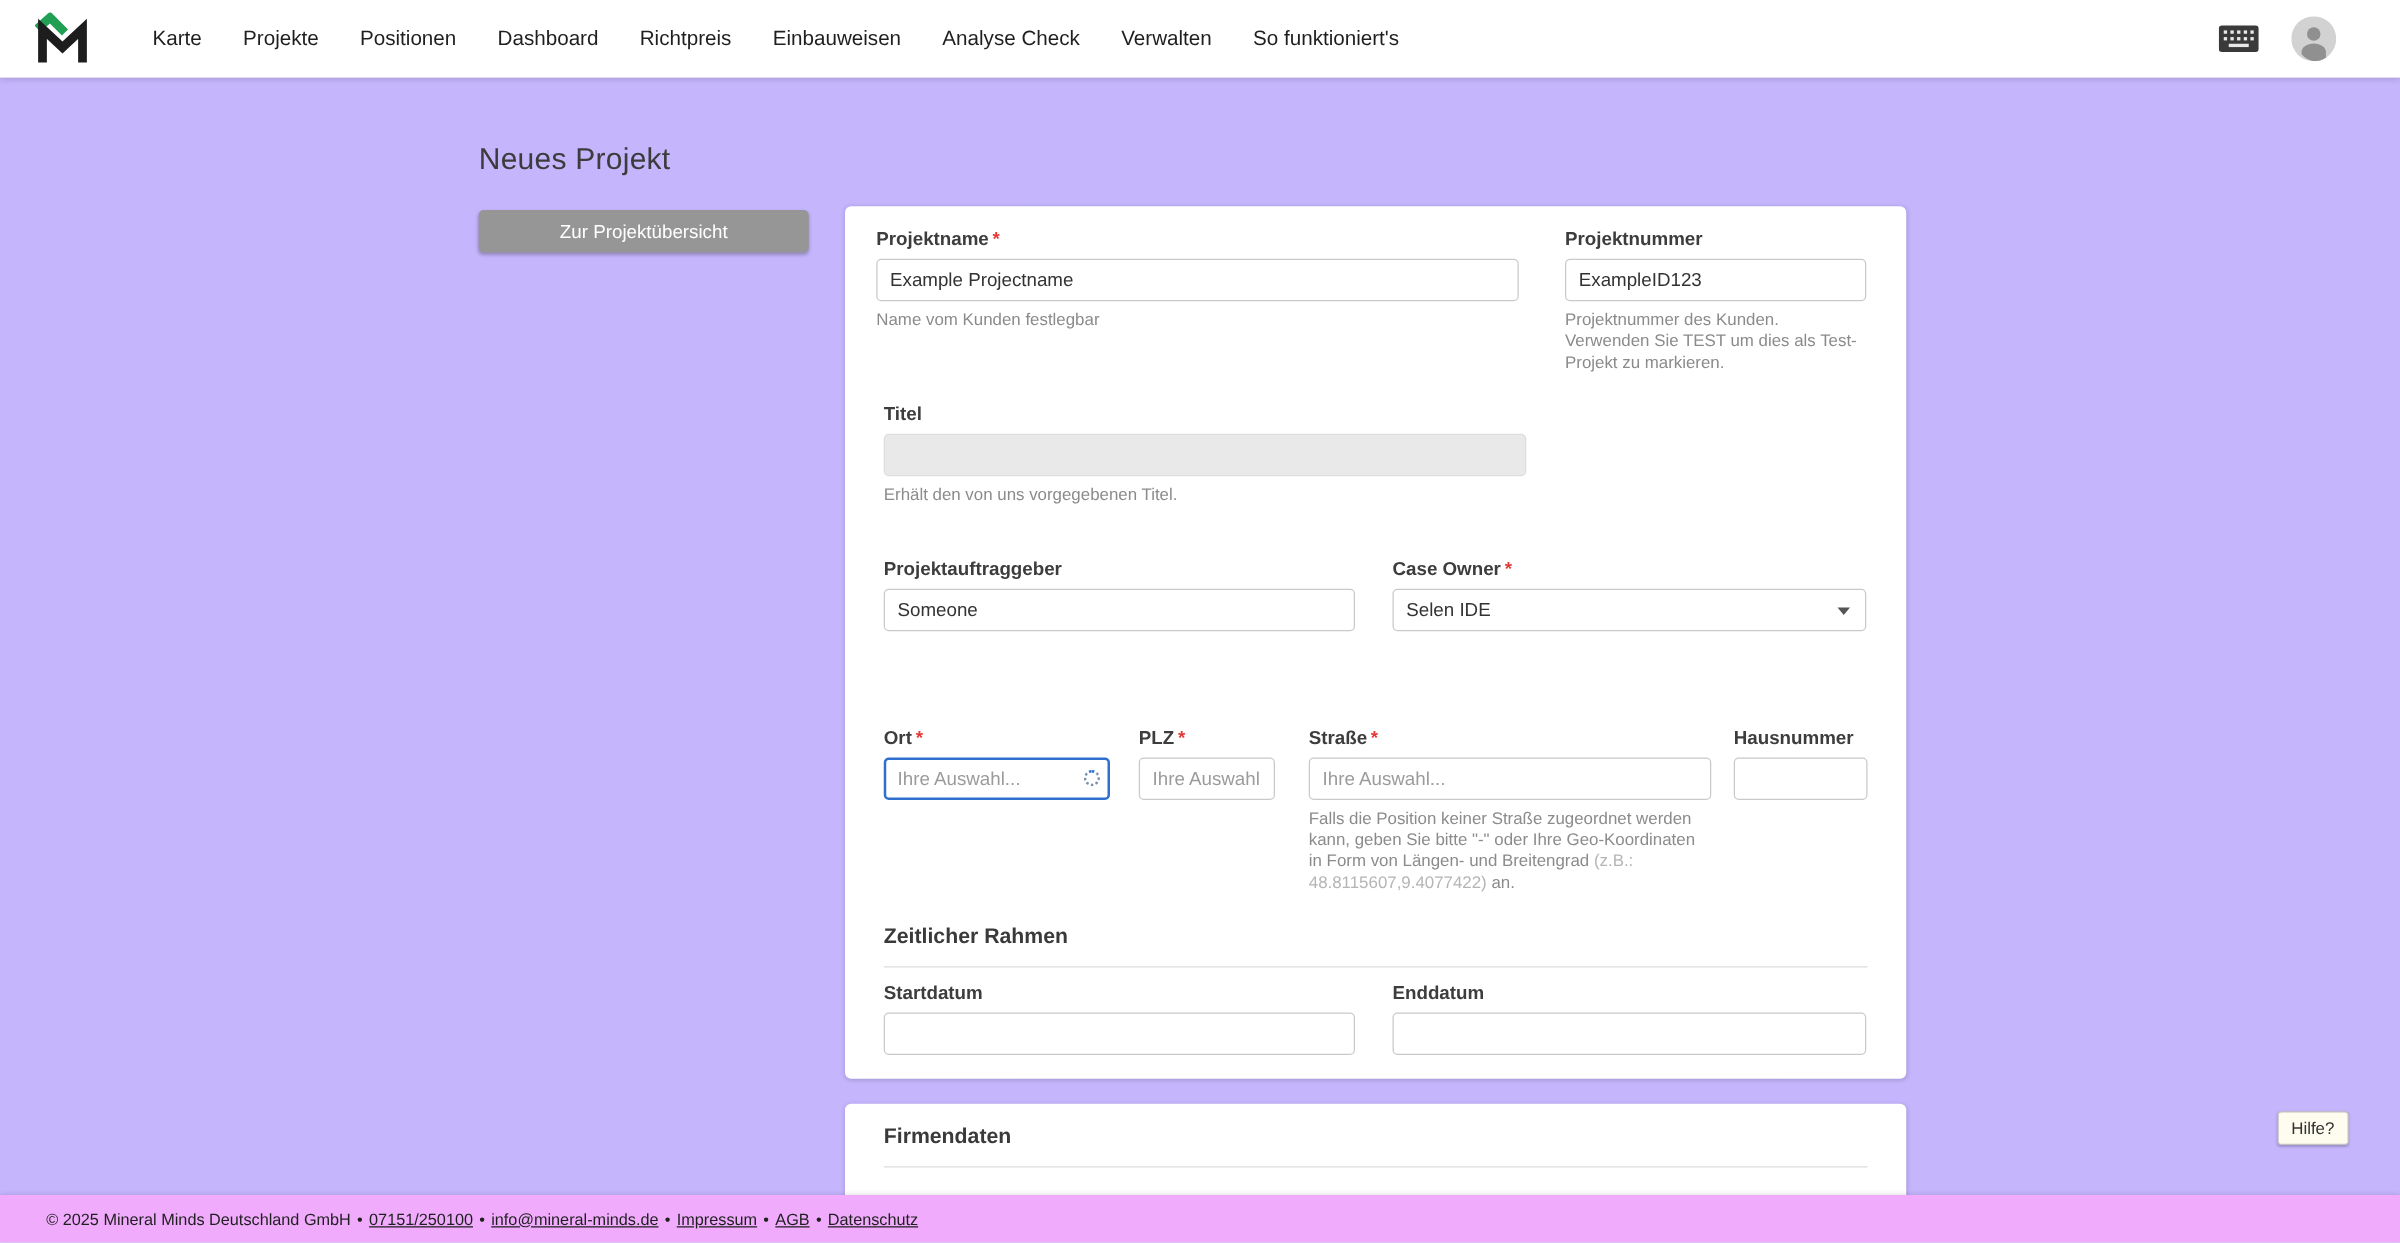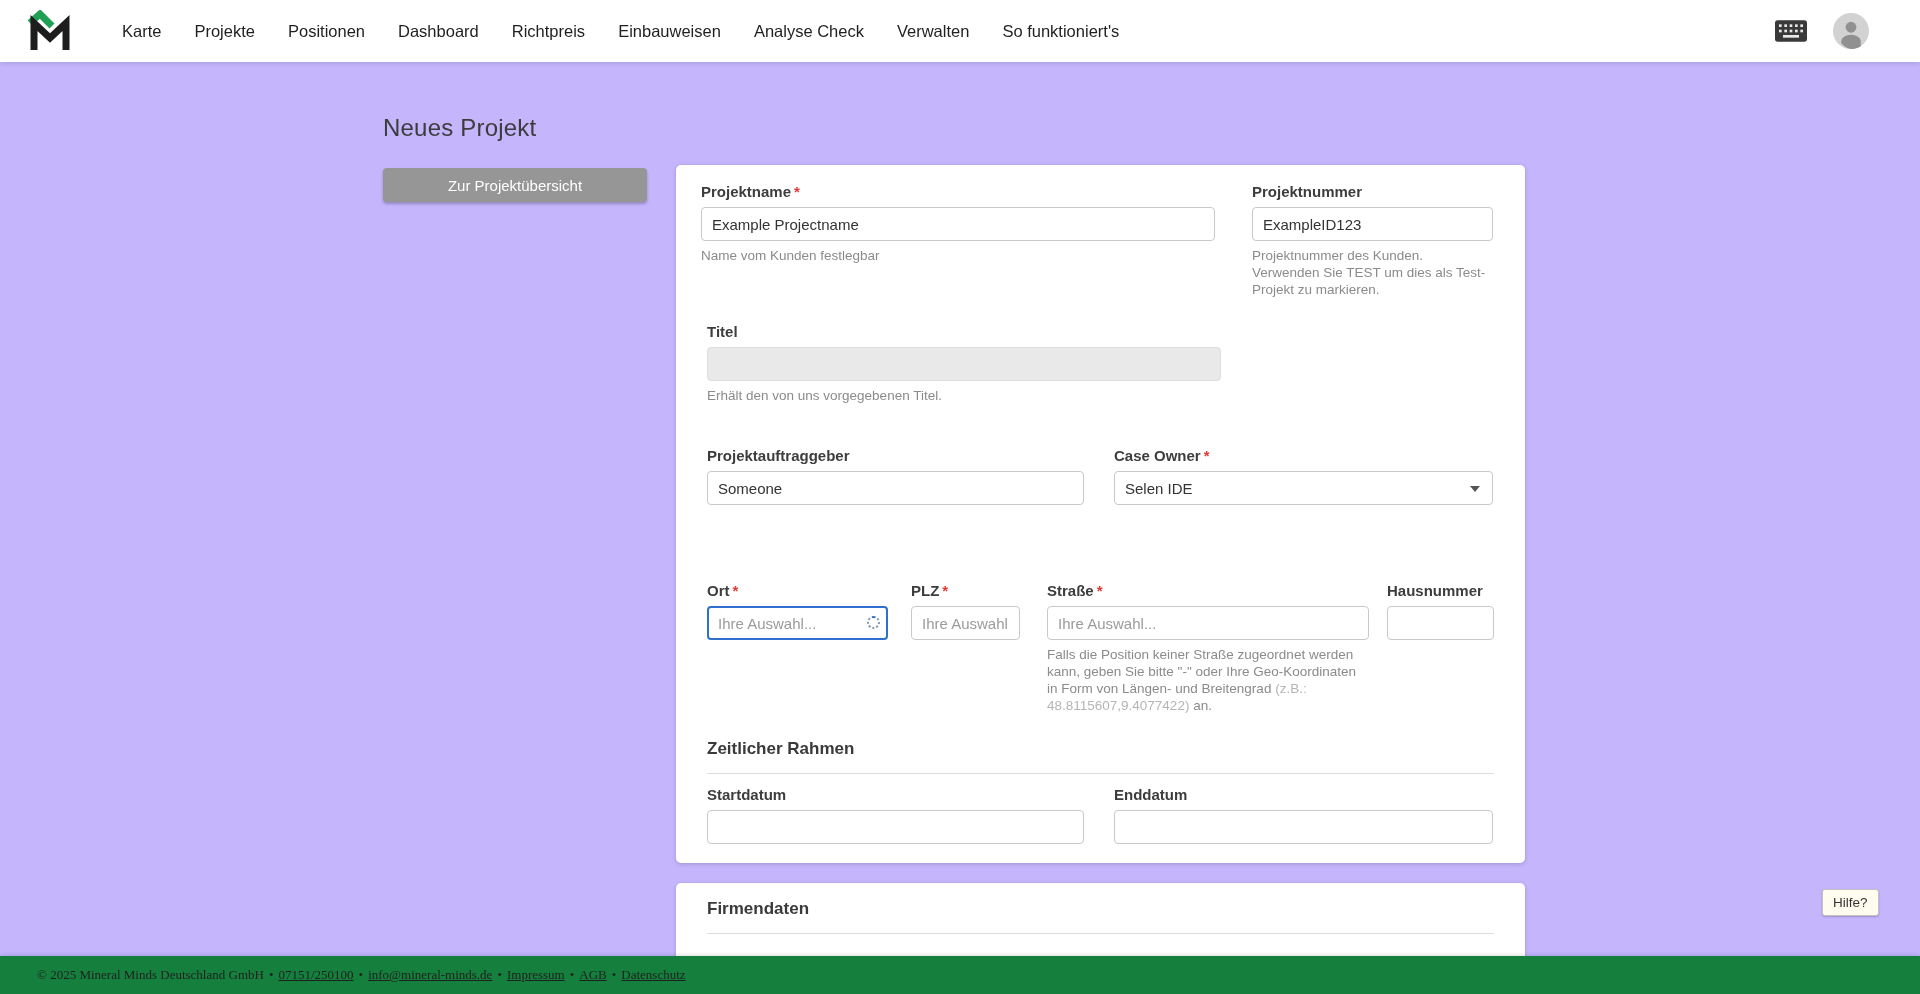--- a/index.html
+++ b/index.html
@@ -105,25 +105,24 @@
 
   .help-btn {
     position:absolute; left:1822px; top:827px; padding:5px 10px;
     background:#fdfcef; border:1px solid #c2c2c2; border-radius:3px;
     font-size:13.5px; color:#333; font-family:inherit; cursor:pointer;
     box-shadow:0 1px 2px rgba(0,0,0,.2);
   }
 
   
   footer {
-    height:38px; background:#15803d; position:relative; z-index:5;
+    height:38px; background:#f0abfc; position:relative; z-index:5;
     display:flex; align-items:center; justify-content:space-between;
     padding:0 40px 0 37px; font-size:13px; color:#1f1f1f;
     box-shadow:0 -1px 4px rgba(0,0,0,.14);
-    font-family:Liberation Serif, serif;
   }
   .footer-left { display:flex; align-items:center; gap:5px; white-space:nowrap; }
   .footer-left a { color:#1f1f1f; text-decoration:underline; cursor:pointer; }
   .footer-right { white-space:nowrap; }
   .footer-right b { font-weight:bold; }
 </style>
 </head>
 <body>
 
 <div>

